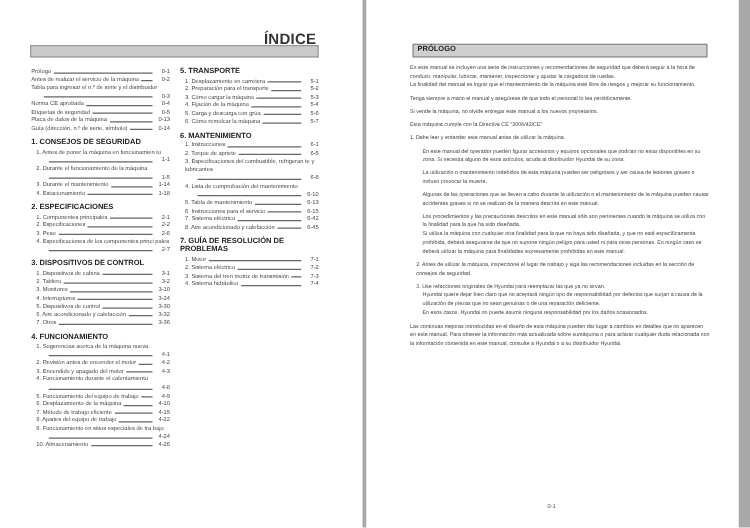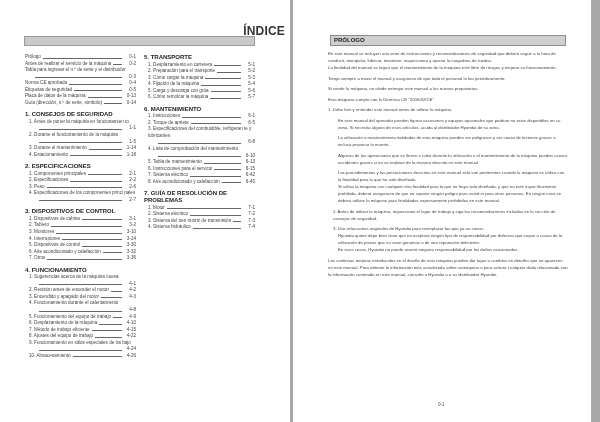--- a/index.html
+++ b/index.html
@@ -3,21 +3,21 @@
 <meta charset="utf-8">
 <style>
   html, body { margin:0; padding:0; }
   body {
     width:600px; height:422px; overflow:hidden; position:relative;
     background:#ffffff;
     font-family:"Liberation Sans", sans-serif;
     color:#3a3a3a;
   }
   .page { position:absolute; top:0; height:422px; background:#fff; }
-  .left-page { left:0; width:289px;padding-left:32px; }
+  .left-page { left:0; width:289px; }
   .right-page { left:296px; width:291px; }
   .gutter { position:absolute; left:289px; top:0; width:7px; height:422px; background:#fff; }
   .gutter-line { position:absolute; left:290px; top:0; width:3px; height:422px; background:#a8a8a8; }
   .right-edge { position:absolute; left:591px; top:0; width:9px; height:422px; background:#a9a9a9; }
 
   
   .index-title {
     position:absolute; right:36px; top:24px;
     font-size:12px; font-weight:bold; color:#333; letter-spacing:0.2px;
   }

